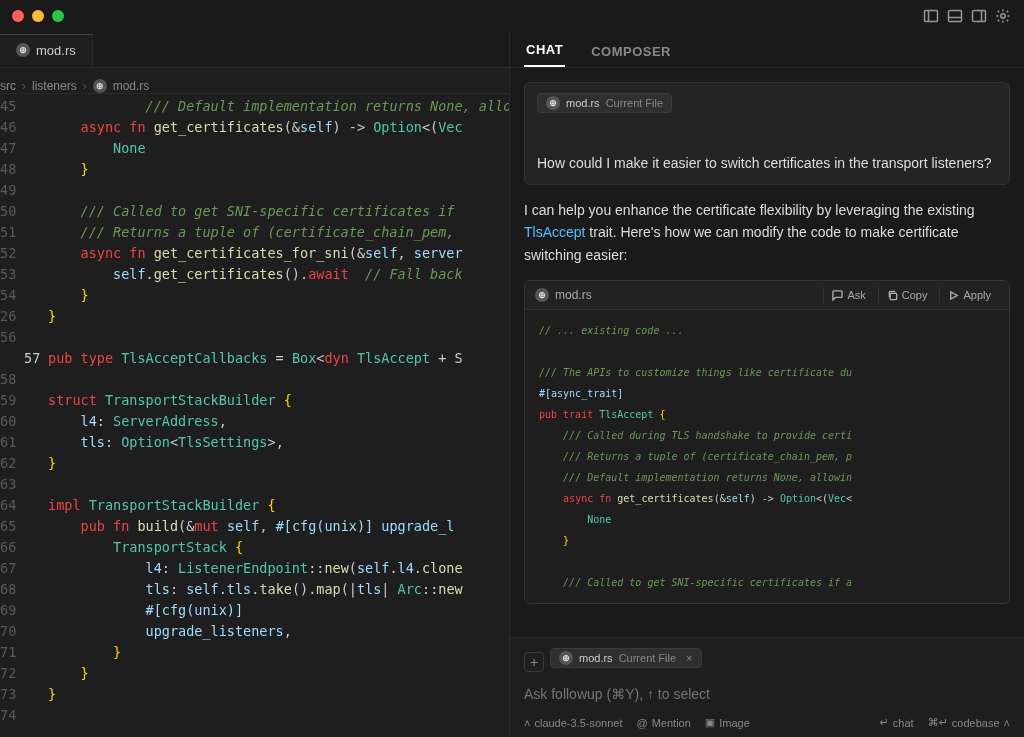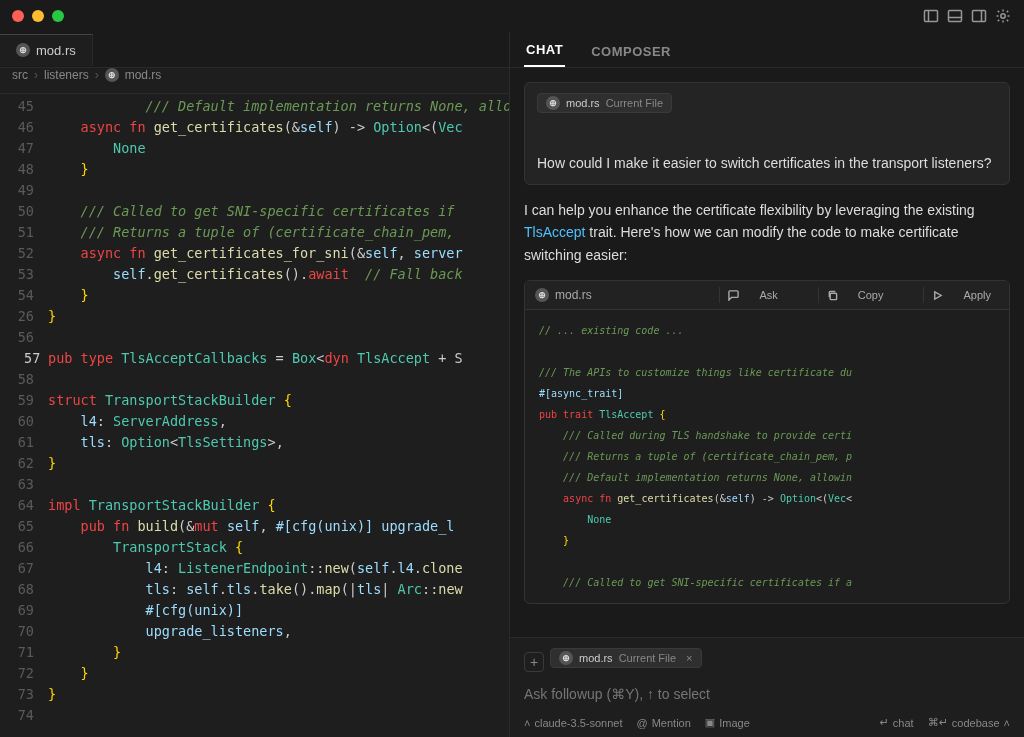--- a/index.html
+++ b/index.html
@@ -62,39 +62,38 @@
   color: #ccc;
 }
 .rust-icon {
   width: 14px; height: 14px; border-radius: 50%;
   display: inline-flex; align-items: center; justify-content: center;
   background: #555; color: #ddd; font-size: 9px; font-weight: bold;
 }
 .breadcrumbs {
   height: 26px;
   display: flex;
-  align-items: flex-start;
-  padding: 0 12px;
+  align-items: flex-end;
+  padding: 0 0;
   gap: 6px;
   font-size: 12px;
   color: #888;
   border-bottom: 1px solid #2a2a2a;
 }
 .breadcrumbs .sep { color: #555; }
 .code-area {
   flex: 1;
   display: flex;
   font-family: 'SF Mono', Menlo, Consolas, monospace;
   font-size: 13.5px;
   line-height: 21px;
   overflow: hidden;
 }
 .gutter {
   width: 48px;
-  text-align: right;
   padding-right: 14px;
   color: #5a5a5a;
   user-select: none;
   padding-top: 2px;
 }
 .gutter .ln { height: 21px; }
 .gutter .ln.active { color: #ccc; padding-left: 24px; }
 .code-lines {
   flex: 1;
   padding-top: 2px;
@@ -172,25 +171,24 @@
   display: flex;
   align-items: center;
   justify-content: space-between;
   padding: 6px 10px;
   border-bottom: 1px solid #333;
   background: #222;
 }
 .cbh-left { display: flex; align-items: center; gap: 6px; font-size: 12px; color: #aaa; }
 .cbh-right { display: flex; gap: 4px; }
 .cbh-btn {
-  display: flex; align-items: flex-end; gap: 20px;
+  display: flex; align-items: flex-end; gap: 4px;
   padding: 2px 8px; font-size: 11px; color: #aaa;
   border-left: 1px solid #333;
   cursor: pointer;
-  margin-left: 28px;
 }
 .cbh-btn svg { width: 11px; height: 11px; stroke: #aaa; fill: none; stroke-width: 1.5; }
 .code-block-body {
   padding: 10px 14px;
   font-family: 'SF Mono', Menlo, Consolas, monospace;
   font-size: 10px;
   line-height: 21px;
   white-space: pre;
   overflow: hidden;
   color: #ccc;

